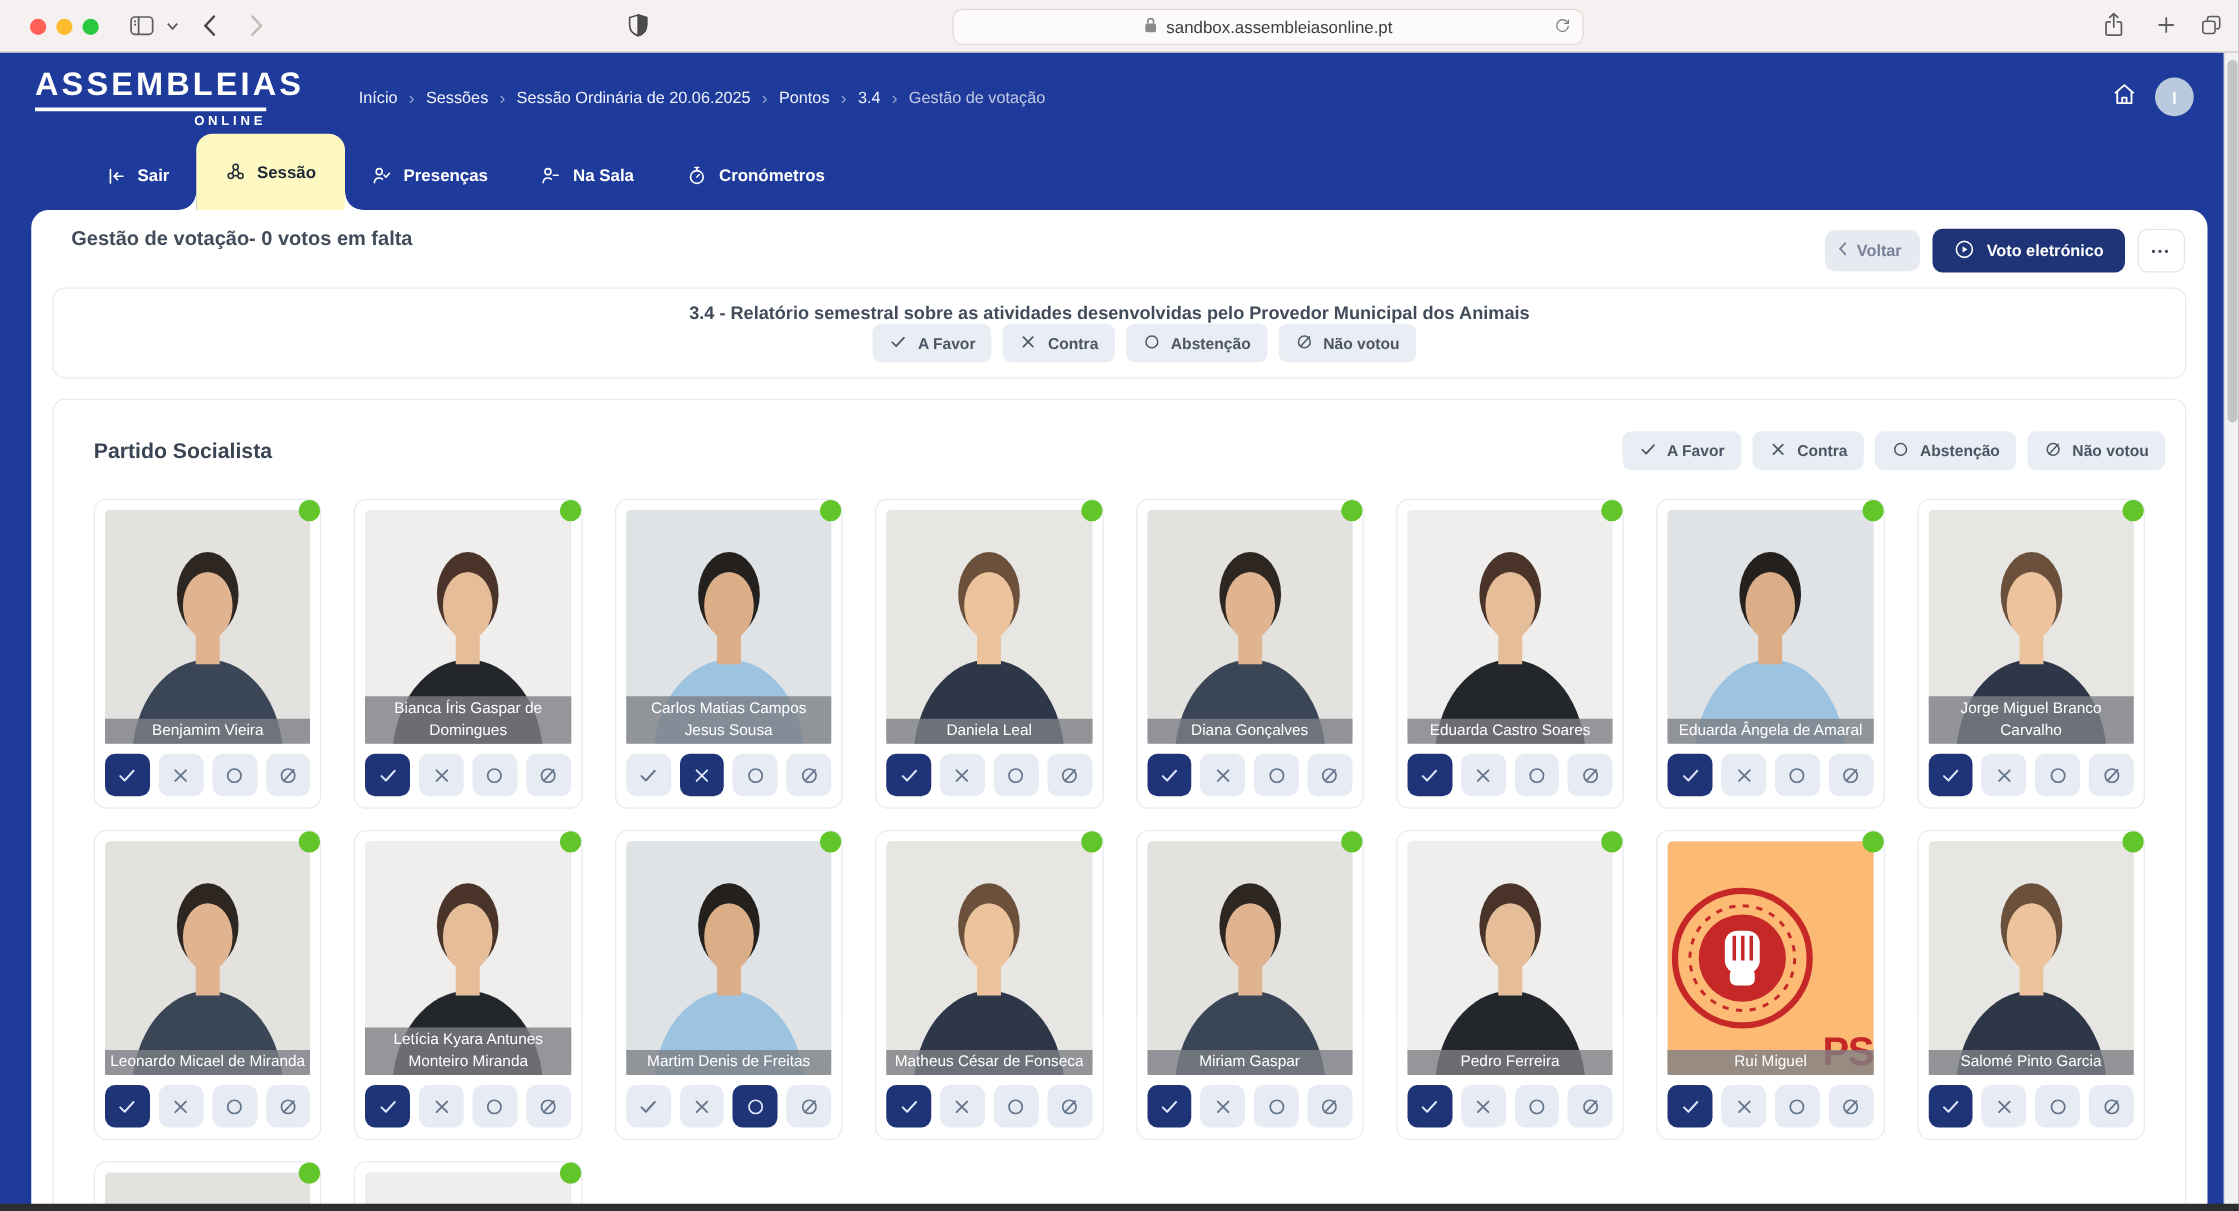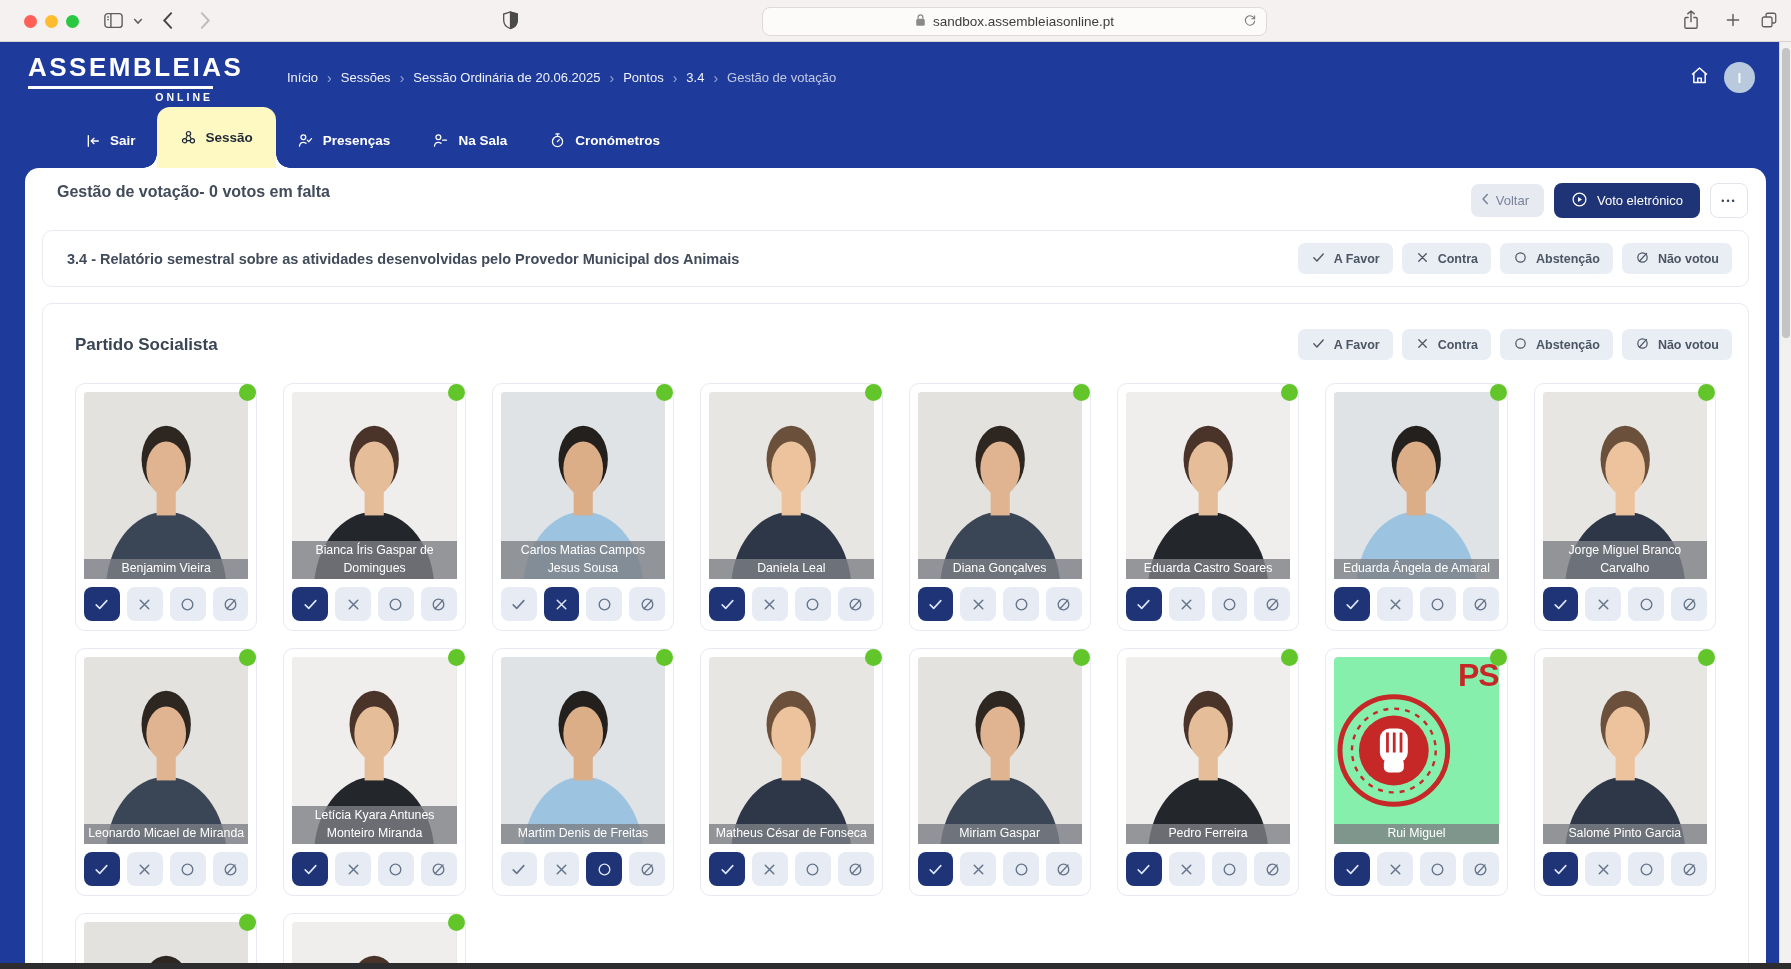--- a/index.html
+++ b/index.html
@@ -34,26 +34,26 @@
   .tab svg { display:block; }
   .tab.active { background:#fef9c3; color:#1f2937; border-radius:13px 13px 0 0; height:61px; padding:0 23px; }
   .tab.active::before { content:""; position:absolute; left:-14px; bottom:0; width:14px; height:14px; background:radial-gradient(circle at 0 0, transparent 13.5px, #fff 14px); }
   .tab.active::after  { content:""; position:absolute; right:-14px; bottom:0; width:14px; height:14px; background:radial-gradient(circle at 100% 0, transparent 13.5px, #fff 14px); }
 
   
   .maincard { position:absolute; top:126px; left:25px; right:25px; bottom:0; background:#fff; border-radius:14px 14px 0 0; overflow:hidden; padding:0 15px; }
   .toolbar { display:flex; align-items:flex-start; padding:15px 3px 12px 17px; }
   .page-title { font-size:16px; font-weight:700; color:#414b5a; }
   .toolbar-right { margin-left:auto; display:flex; align-items:center; gap:10px; }
-  .btn { border:none; border-radius:8px; font-family:inherit; font-weight:400; display:flex; align-items:center; cursor:pointer; }
+  .btn { border:none; border-radius:8px; font-family:inherit; font-weight:700; display:flex; align-items:center; cursor:pointer; }
   .btn-voltar { background:#e7eaf0; color:#79829a; height:33px; padding:0 15px 0 10px; font-size:13px; gap:7px; }
   .btn-evote { background:#1f3476; color:#fff; height:35px; padding:0 17px; font-size:13px; gap:9px; }
   .btn-more { background:#fff; border:1px solid #e2e5ec; width:38px; height:35px; justify-content:center; color:#3a4454; font-size:9px; letter-spacing:2px; }
 
-  .box { border:1px solid #e7eaf0; border-radius:10px; margin:0 2px; }
+  .box { border:1px solid #e7eaf0; border-radius:10px; margin:0 2px;flex-direction:column; }
   .motion-box { display:flex; align-items:center; padding:12px 16px 12px 24px; min-height:57px; }
   .motion-title { font-size:14.5px; font-weight:700; color:#414b5a; flex:1; padding-right:24px; }
   .vote-options { display:flex; gap:9px;padding-left:32px; }
   .opt { background:#e9edf4; border:none; border-radius:7px; height:31px; padding:0 13px; display:flex; align-items:center; gap:8px; color:#4b5563; font-size:12.5px; font-weight:600; font-family:inherit; cursor:pointer; }
   .opt svg { width:15px; height:15px; }
 
   .party-box { margin-top:16px; min-height:780px; }
   .party-head { display:flex; align-items:center; padding:25px 16px 15px 32px; }
   .party-name { font-size:17px; font-weight:800; color:#3a4554; flex:1; }
 
@@ -64,21 +64,21 @@
   .photo .pic { position:absolute; inset:0; overflow:hidden; border-radius:4px; }
   .photo .pic svg { width:100%; height:100%; display:block; }
   .status-dot { position:absolute; top:-8px; right:-8px; width:17px; height:17px; border-radius:50%; background:#62c62a; z-index:3; }
   .mname { position:absolute; left:0; right:0; bottom:0; background:rgba(125,128,134,.8); color:#fff; font-size:12.3px; line-height:1.45; text-align:center; padding:1px 4px; z-index:2; }
   .votes { display:flex; gap:7px; margin-top:8px; }
   .vote-btn { flex:1; height:34px; border:none; border-radius:8px; background:#e7ebf3; color:#64748b; display:flex; align-items:center; justify-content:center; cursor:pointer; }
   .vote-btn svg { width:17px; height:17px; }
   .vote-btn.selected { background:#1f3476; color:#dfe8fa; }
 
   
-  .ps-wrap { position:absolute; inset:0; background:#86efac; border-radius:4px; display:flex; align-items:flex-start; justify-content:center; gap:4px; }
+  .ps-wrap { position:absolute; inset:0; background:#fdba74; border-radius:4px; display:flex; align-items:flex-end; justify-content:center; gap:4px; }
   .ps-wrap .ps-txt { color:#c62828; font-weight:800; font-size:32px; letter-spacing:-1px; }
 
   
   .scrollbar { position:absolute; top:42px; right:0; width:12px; bottom:0; background:#f3f1f0; border-left:1px solid #ddd9d7; z-index:60; }
   .thumb { position:absolute; top:6px; left:2px; width:8px; height:290px; border-radius:4px; background:#c4c4c4; }
   .bottom-edge { position:absolute; left:0; right:0; bottom:0; height:6px; background:#2d2d2f; z-index:70; }
 </style>
 </head>
 <body>
 

